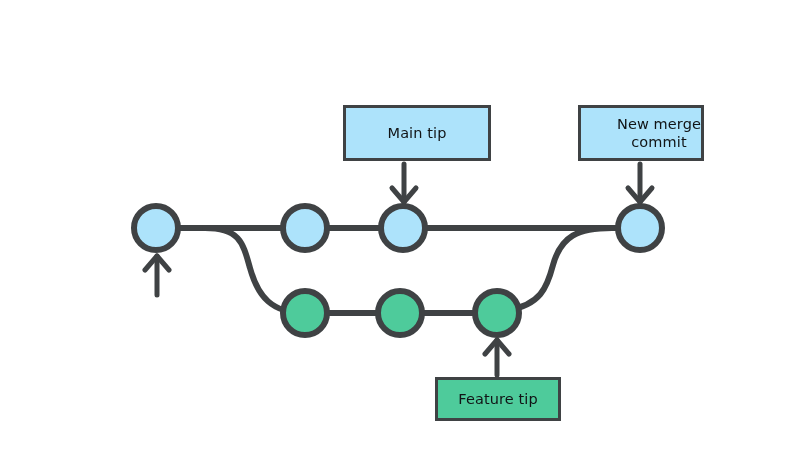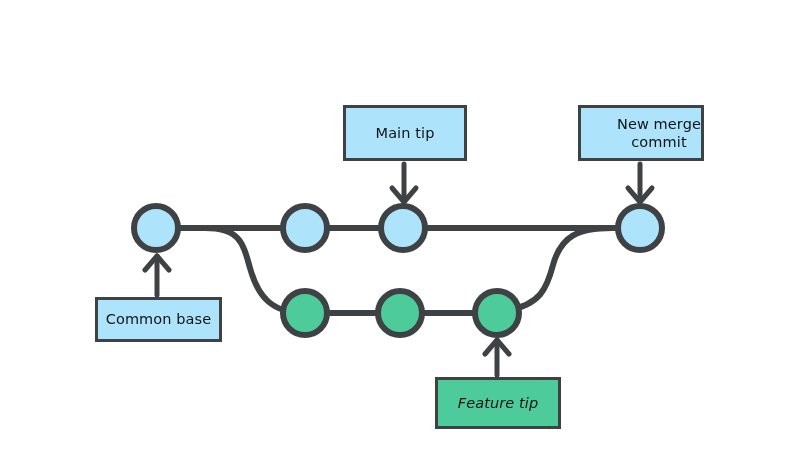--- a/index.html
+++ b/index.html
@@ -38,27 +38,27 @@
     font-size: 14.5px;
     line-height: 1.25;
     color: #111416;
     letter-spacing: 0.1px;
     white-space: pre-line;
   }
   .box-common-base {
     left: 95px;  top: 297px;  width: 127px; height: 45px;
   }
   .box-main-tip {
-    left: 343px; top: 105px;  width: 124px; height: 56px; justify-content: center;
+    left: 343px; top: 105px;  width: 148px; height: 56px; justify-content: center;
   }
   .box-new-merge-commit {
     left: 578px; top: 105px;  width: 126px; height: 56px; justify-content: flex-end;
   }
   .box-feature-tip {
-    left: 435px; top: 377px;  width: 126px; height: 52px; font-style: italic;
+    left: 435px; top: 377px;  width: 126px; height: 44px;
   }
 </style>
 </head>
 <body>
 
 <div id="diagram-root">
 
   <svg id="git-graph-svg" viewBox="0 0 800 458" xmlns="http://www.w3.org/2000/svg">
 
     <g fill="none" stroke="#3f4244" stroke-width="6" stroke-linecap="round">
@@ -103,23 +103,20 @@
         <polyline points="628,188 640,202 652,188"></polyline>
       </g>
 
       <g>
         <line x1="497" y1="375" x2="497" y2="340"></line>
         <polyline points="485,354 497,340 509,354"></polyline>
       </g>
     </g>
   </svg>
 
-  <div class="label-box box-common-base" style="background:#ade3fb;">
-    <span>Common base</span>
-  </div>
 
   <div class="label-box box-main-tip" style="background:#ade3fb;">
     <span>Main tip</span>
   </div>
 
   <div class="label-box box-new-merge-commit" style="background:#ade3fb;">
     <span>New merge
 commit</span>
   </div>
 

